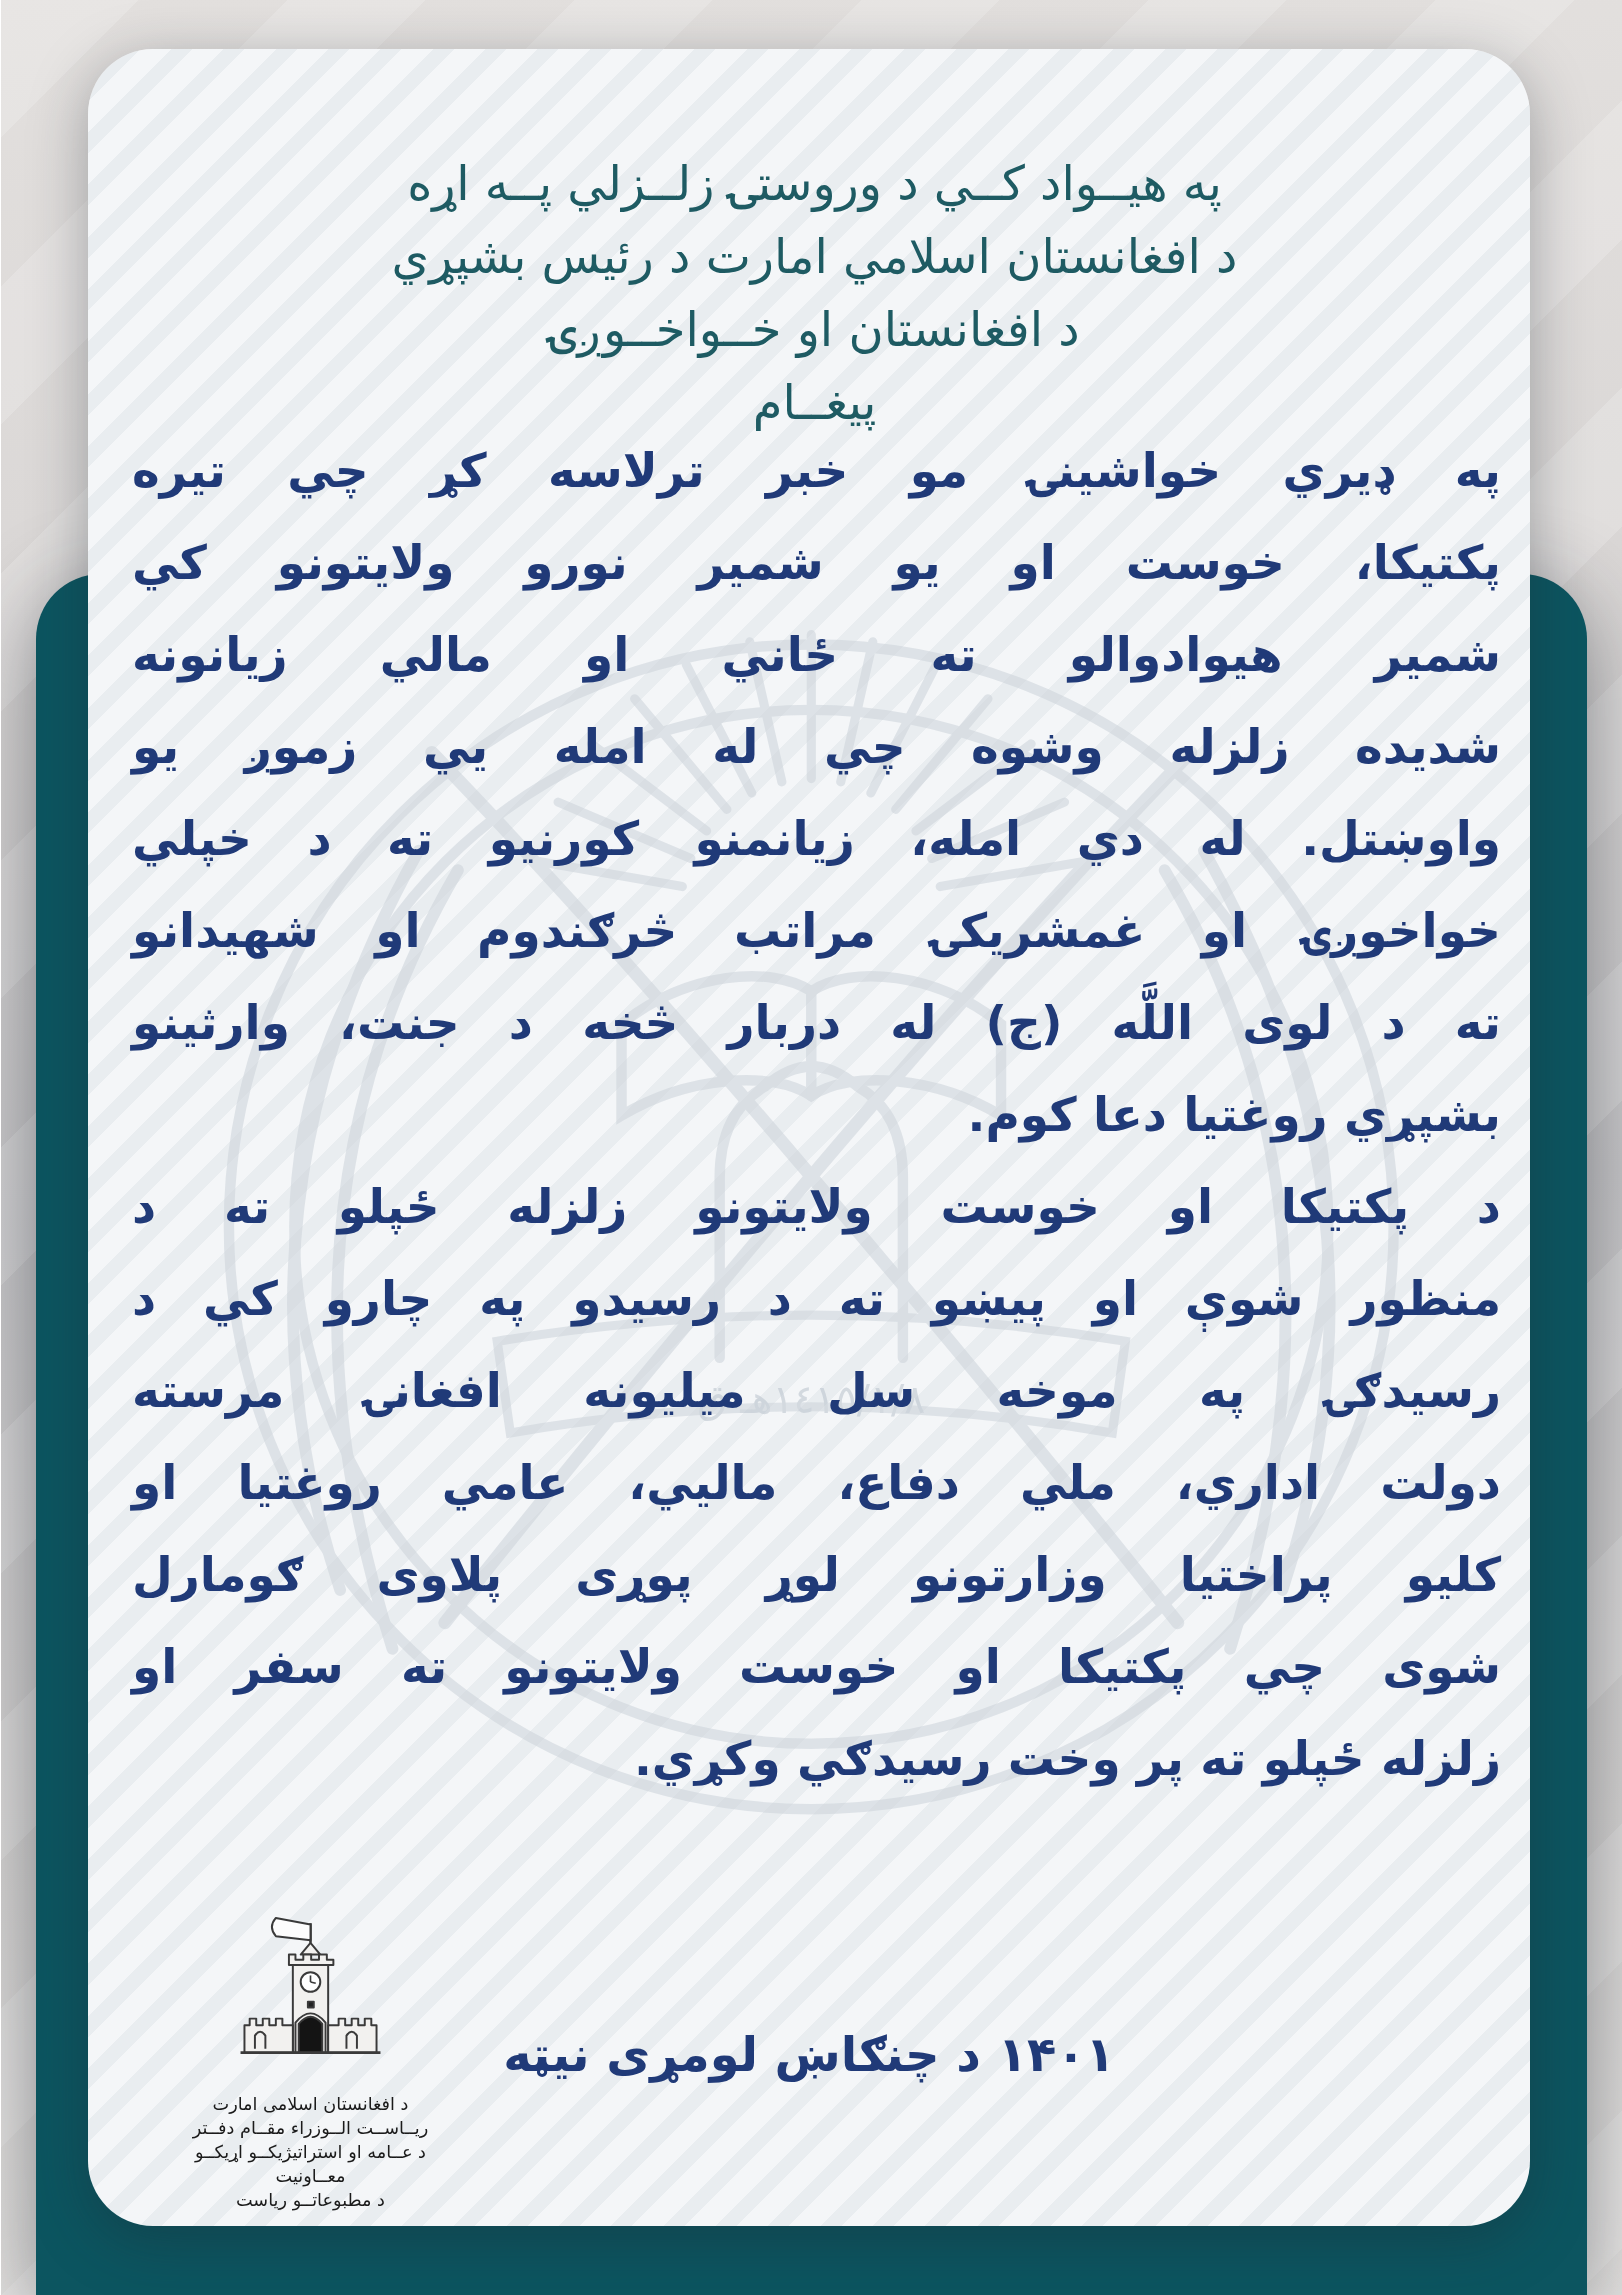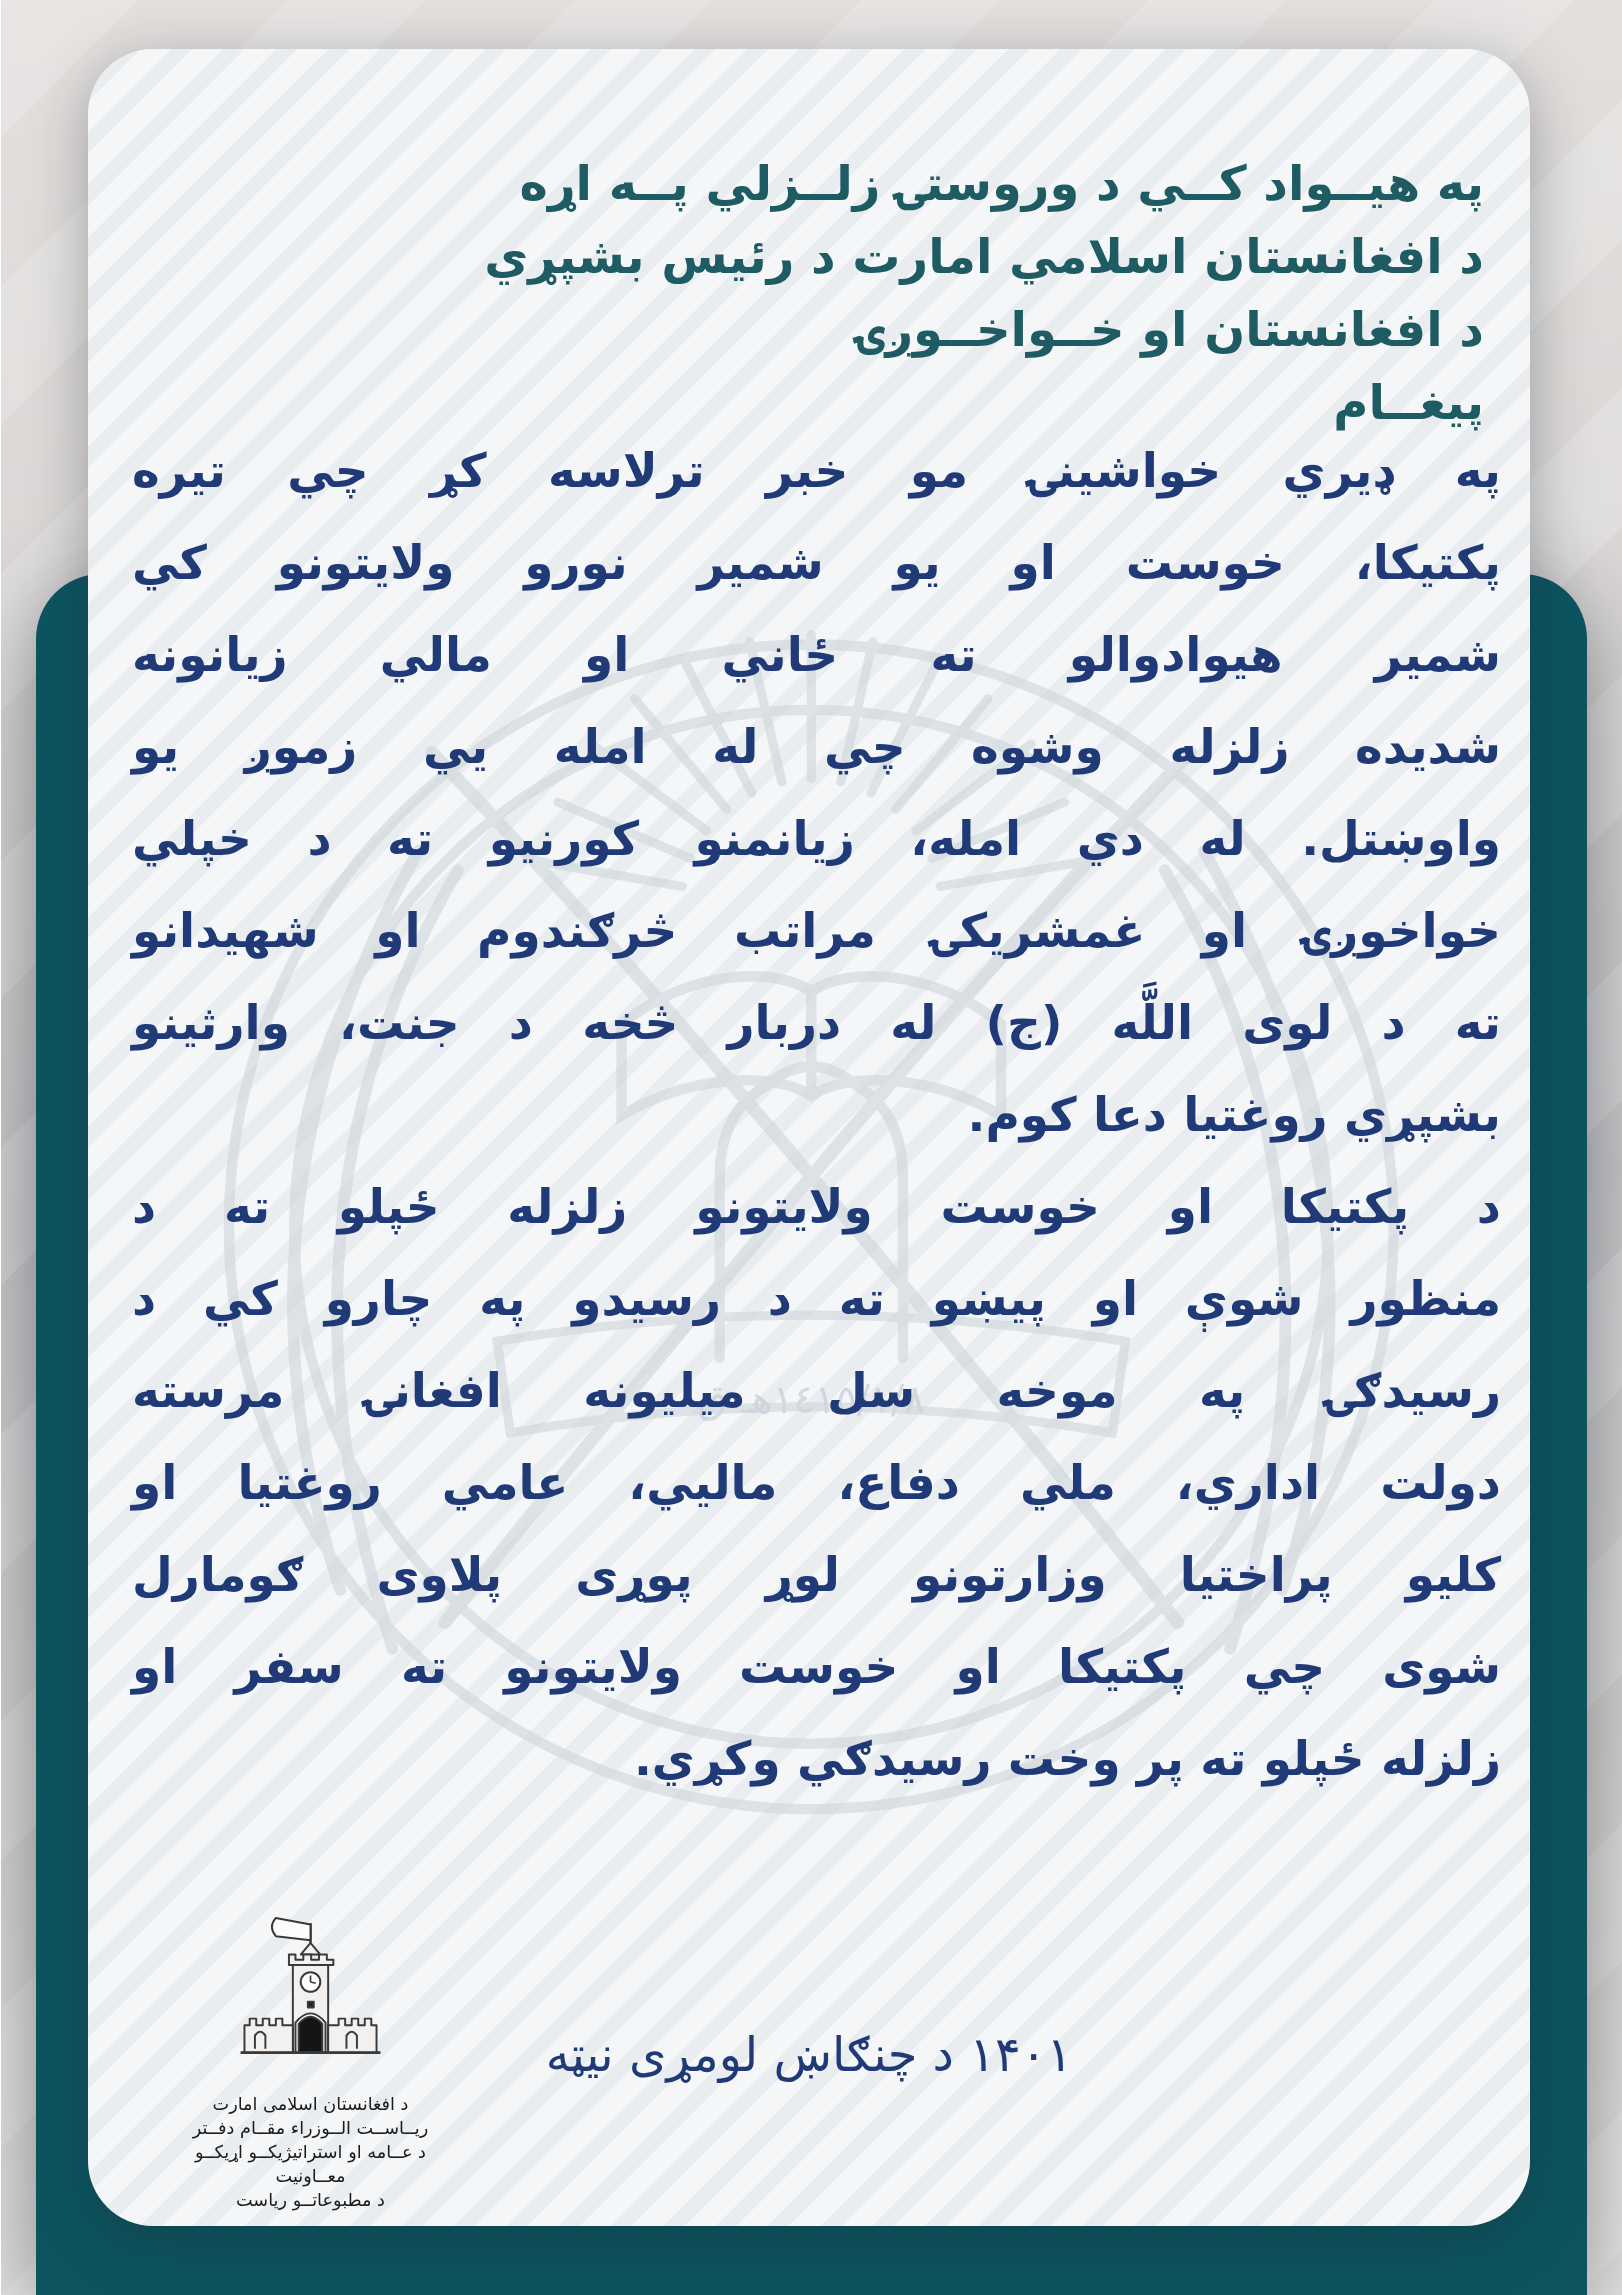--- a/index.html
+++ b/index.html
@@ -18,32 +18,32 @@
     background:#0c5560;border-radius:65px 65px 0 0;
     box-shadow:0 19.6px 85px rgba(25,32,40,.45);
   }
   .card{
     position:absolute;left:88px;top:49px;width:1442px;height:2177px;border-radius:65px;
     background:repeating-linear-gradient(135deg,#f4f6f8 0 22px,#e9edf0 22px 37px);
     box-shadow:0 14.4px 59px rgba(30,36,46,.35);
     overflow:hidden;
   }
   .watermark{position:absolute;left:0;top:0;width:1442px;height:2177px;opacity:.55;}
-  .header{position:absolute;top:98px;left:39px;right:46px;direction:rtl;color:#1e5b63;font-weight:700;}
+  .header{position:absolute;top:98px;left:39px;right:28px;text-align:center;direction:rtl;color:#1e5b63;font-weight:400;}
   .h-line{font-size:48px;line-height:73px;}
   .body-block{position:absolute;top:376px;left:44px;right:29px;direction:rtl;}
   .b-line{
     height:92px;line-height:92px;font-size:47px;font-weight:700;color:#203a78;
     text-align:justify;text-justify:inter-word;text-align-last:justify;
     overflow:visible;white-space:normal;
   }
   .b-line.end{text-align-last:right;}
   .date-line{
     position:absolute;top:1966px;left:0;right:0;text-align:center;direction:rtl;
-    font-size:48px;line-height:79px;font-weight:400;color:#203a78;
+    font-size:48px;line-height:79px;font-weight:700;color:#203a78;
   }
   .footer-logo{position:absolute;left:85px;top:1865px;width:275px;text-align:center;}
   .tower{display:block;margin:0 auto;width:151px;height:170px;}
   .caption{direction:rtl;color:#1b1b1b;margin-top:8px;}
   .cap-line{font-size:17.7px;line-height:24px;}
 </style>
 </head>
 <body>
 
 <div class="page">

